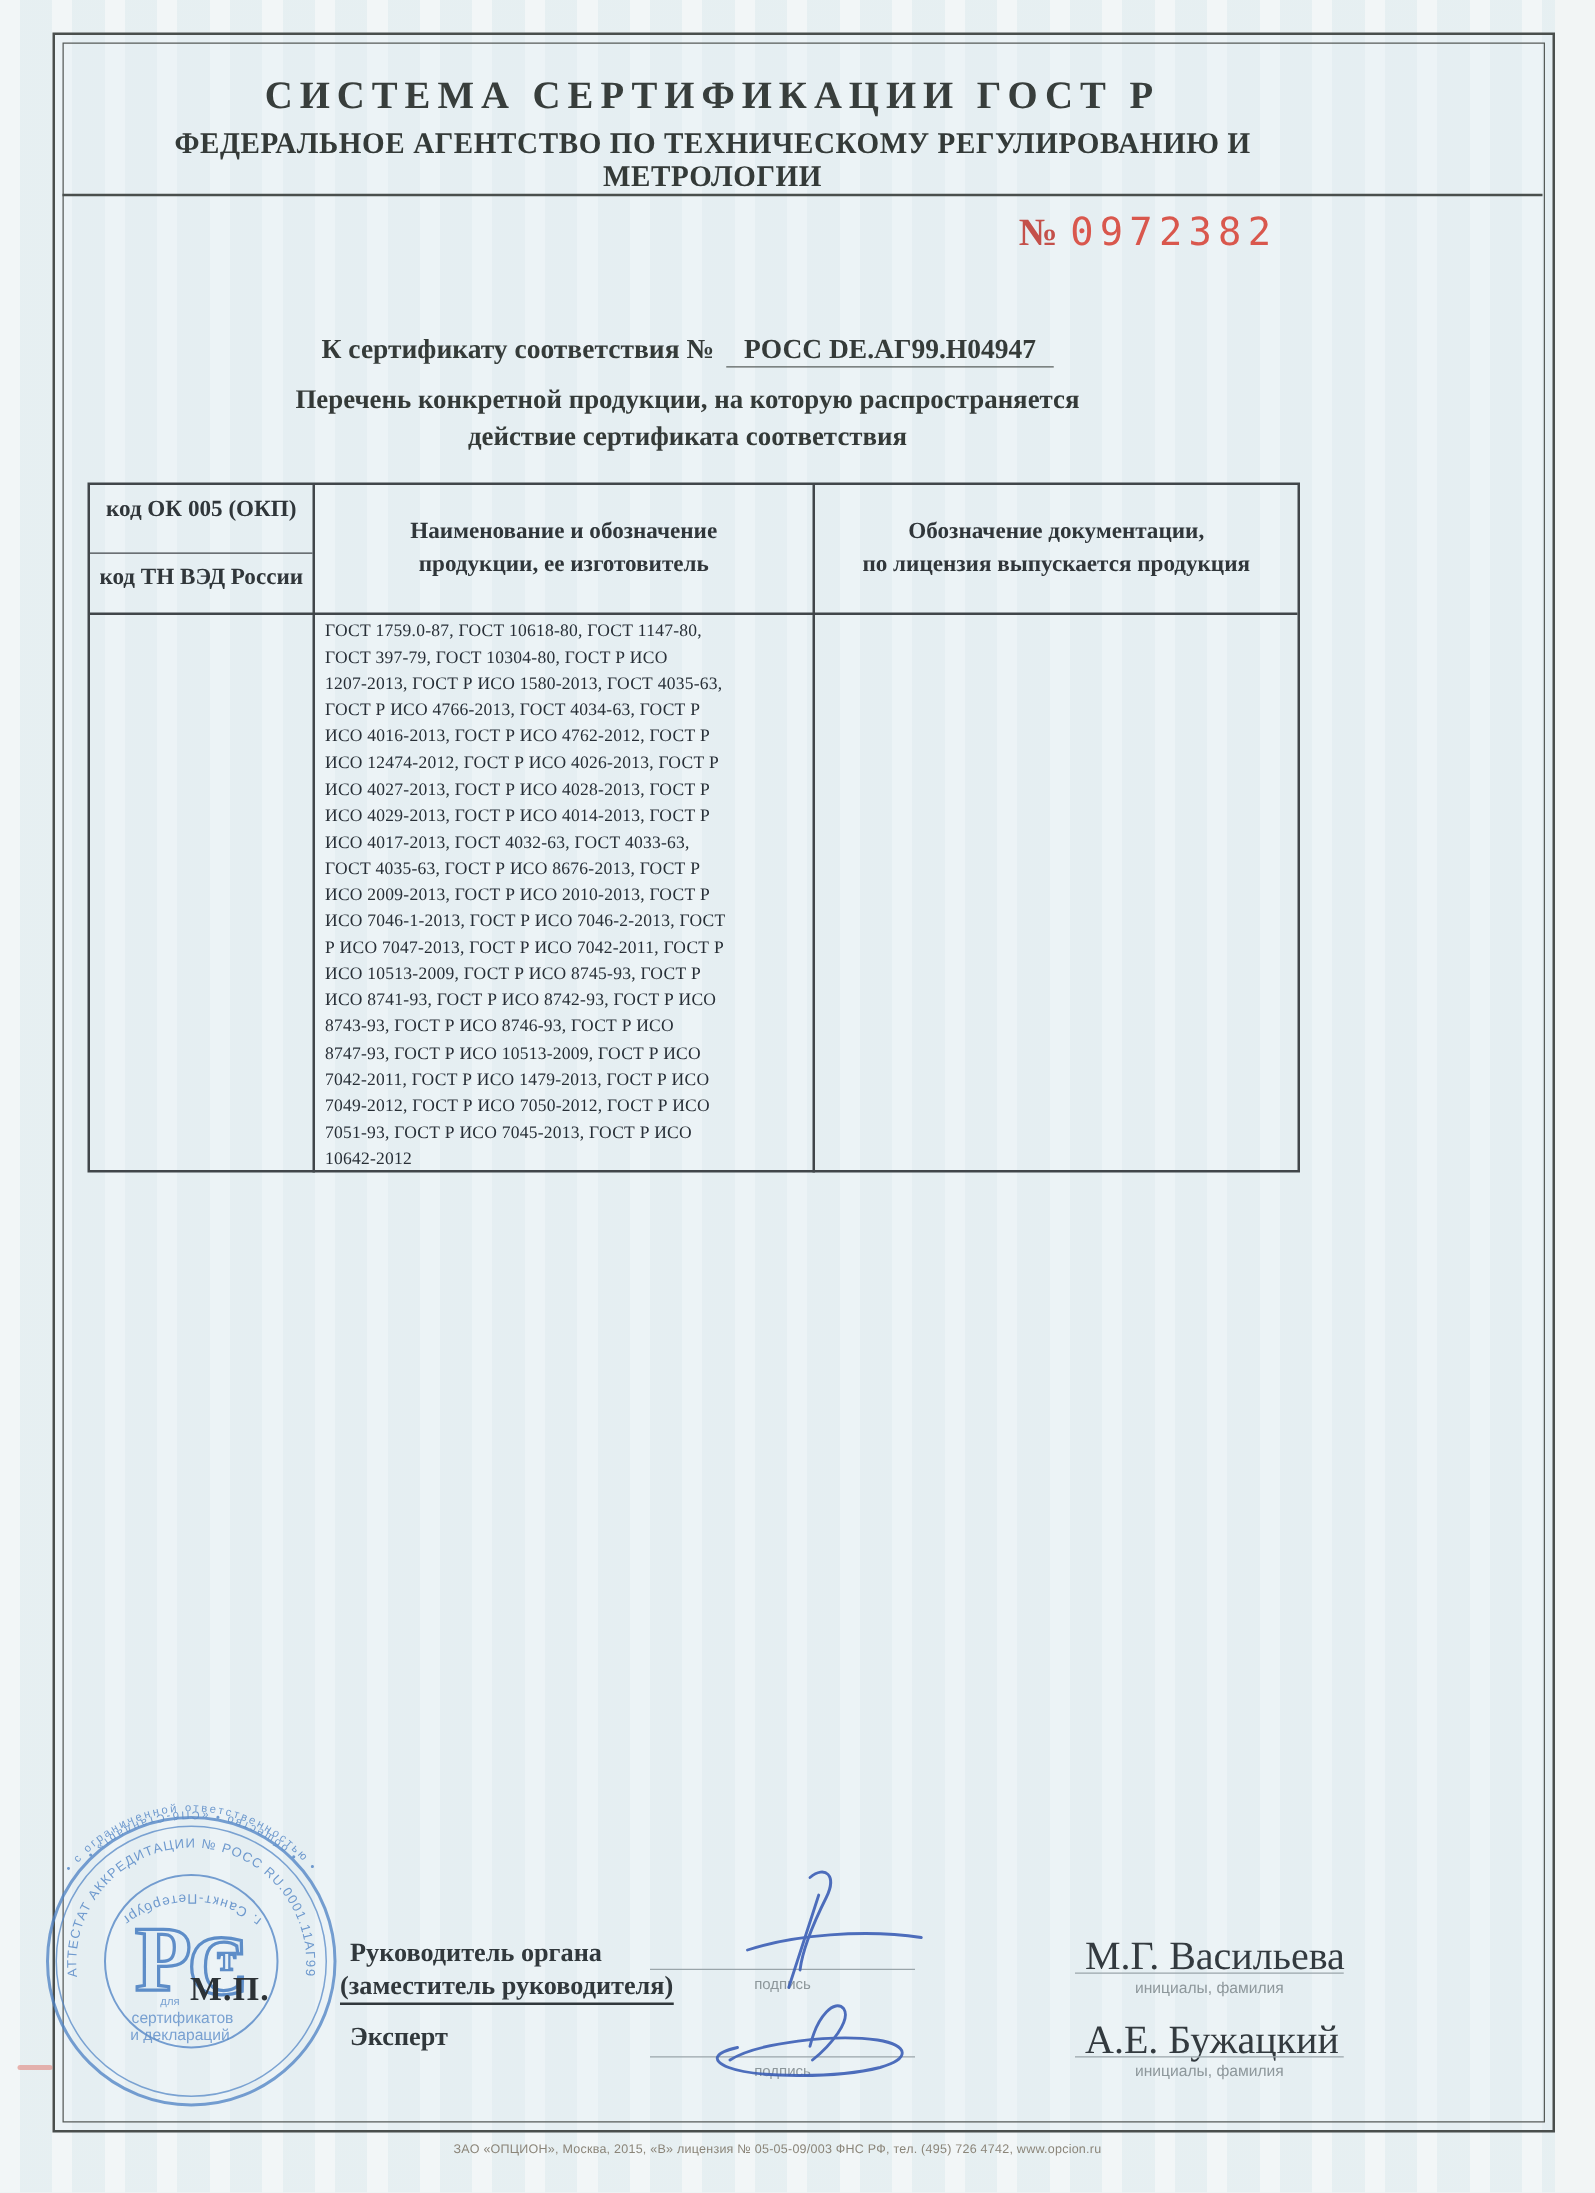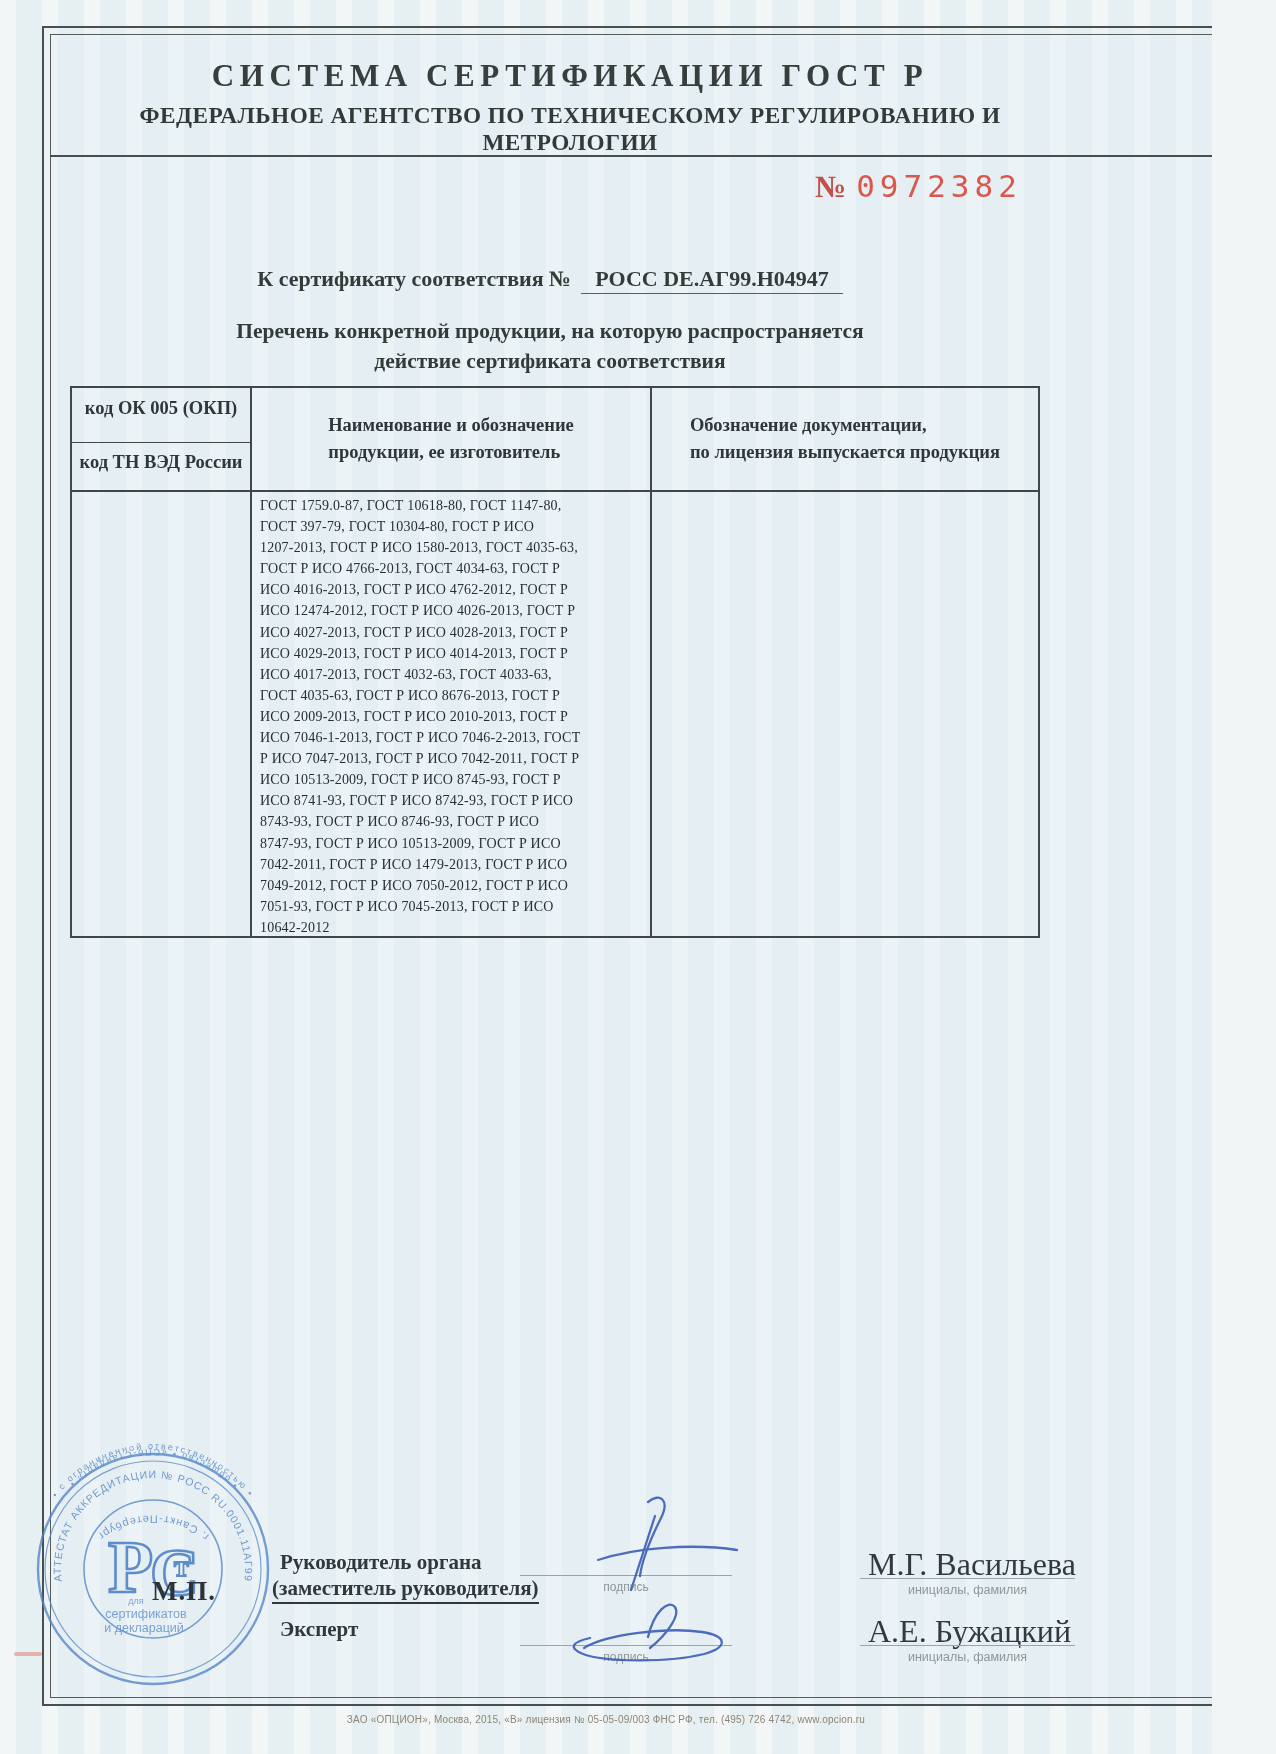--- a/index.html
+++ b/index.html
@@ -1,21 +1,21 @@
 <!DOCTYPE html>
 <html><head>
 <meta charset="utf-8">
 <style>
   html,body{margin:0;padding:0;}
   body{background:#f2f5f5;}
   .page{
     position:relative; width:1212px; height:1754px; overflow:hidden;
     background:#edf3f4;
     background-image:repeating-linear-gradient(90deg, rgba(255,255,255,.28) 0 16px, rgba(206,226,233,.22) 16px 42px);
-    font-family:"Liberation Serif", serif; color:#2c3338;
+    font-family:"Liberation Serif", serif; color:#2c3338;padding-left:32px;
   }
   .frame{
     position:absolute; left:42px; top:26px; width:1198px; height:1676px;
     border:2px solid #4a4f4d; background:rgba(226,239,243,.35);
   }
   .frame::before{
     content:""; position:absolute; inset:6px; border:1px solid #565b58; pointer-events:none;
   }
   .hdr-title{
     position:absolute; left:55px; top:58px; width:1030px; text-align:center;
@@ -40,37 +40,37 @@
     font-size:34px; font-weight:bold; letter-spacing:.09em; color:#3a403e;
   }
   .cert-line{
     position:absolute; left:80px; top:266px; width:940px; text-align:center;
     font-size:22px; font-weight:bold; color:#353b39;
   }
   .cert-line .cert-no{
     font-weight:bold; padding:0 14px 2px 14px; border-bottom:1.5px solid #5a605e; margin-left:10px;
   }
   .scope{
-    position:absolute; left:80px; top:316px; width:940px; text-align:center;
+    position:absolute; left:80px; top:304px; width:940px; text-align:center;
     font-size:21.5px; font-weight:bold; line-height:30px; color:#343a38; white-space:pre-line;
   }
 
   .tbl{
     position:absolute; left:70px; top:386px; width:966px; height:548px;
     border:2px solid #41464A; display:grid;
     grid-template-columns:180px 400px 386px; grid-template-rows:104px 1fr;
   }
   .tbl .c{ border-right:2px solid #41464A; border-bottom:2px solid #41464A; position:relative; }
   .tbl .c.last{ border-right:none; }
   .tbl .c.body{ border-bottom:none; }
   .th{ font-weight:bold; font-size:18.5px; color:#30363a; }
   .c1h .lbl-top{ position:absolute; left:0; right:0; top:10px; text-align:center; }
   .c1h .divider{ position:absolute; left:0; right:0; top:54px; border-top:1.5px solid #41464A; }
   .c1h .lbl-bot{ position:absolute; left:0; right:0; top:64px; text-align:center; }
-  .c2h,.c3h{ display:flex; align-items:center; justify-content:center; text-align:left; white-space:pre-line; line-height:27px; }
+  .c2h,.c3h{ display:flex; align-items:center; justify-content:center; text-align:center; white-space:pre-line; line-height:27px; }
   .standards{
     padding:3px 2px 0 8px; font-size:14px; line-height:21.1px; color:#272e36;
     white-space:pre-line; letter-spacing:.2px;
   }
 
   .seal{ position:absolute; left:16px; top:1432px; width:274px; height:274px; opacity:.9; }
   .mp-mark{ position:absolute; left:152px; top:1576px; font-size:27px; font-weight:bold; color:#2c3236; letter-spacing:1px; }
 
   .role{ position:absolute; font-size:21px; font-weight:bold; color:#31383c; }
   .role-head1{ left:280px; top:1550px; }

